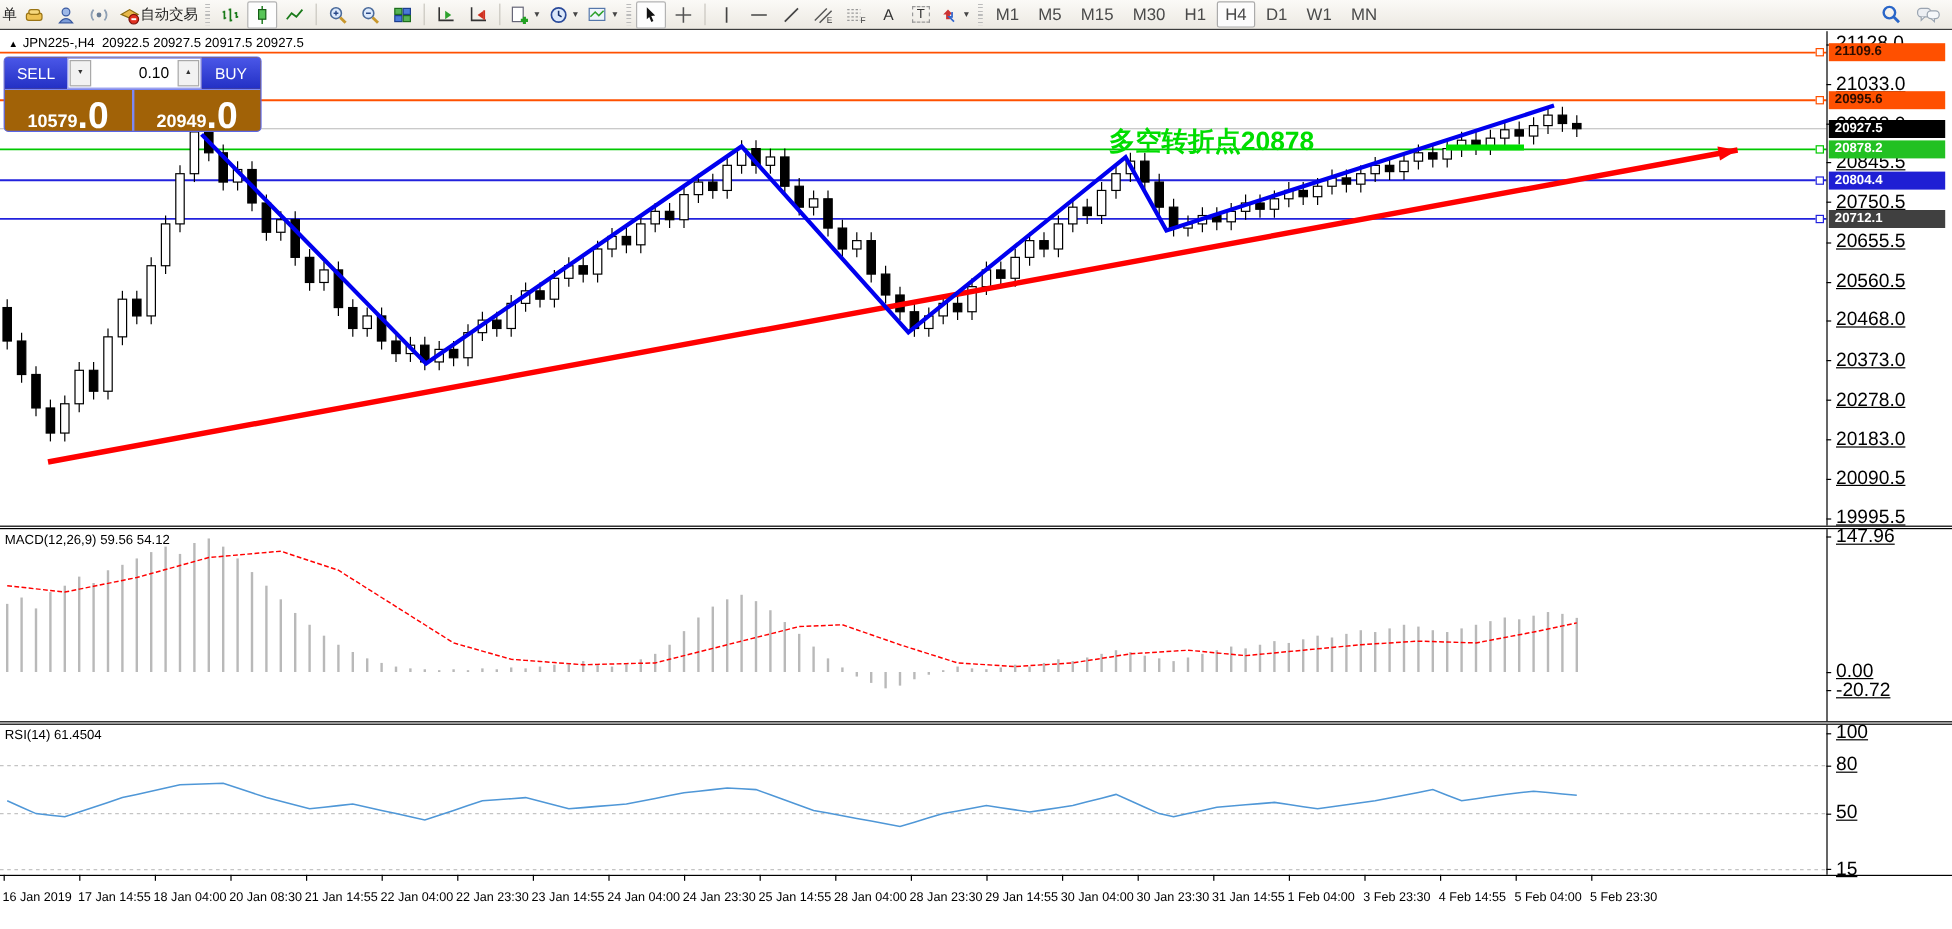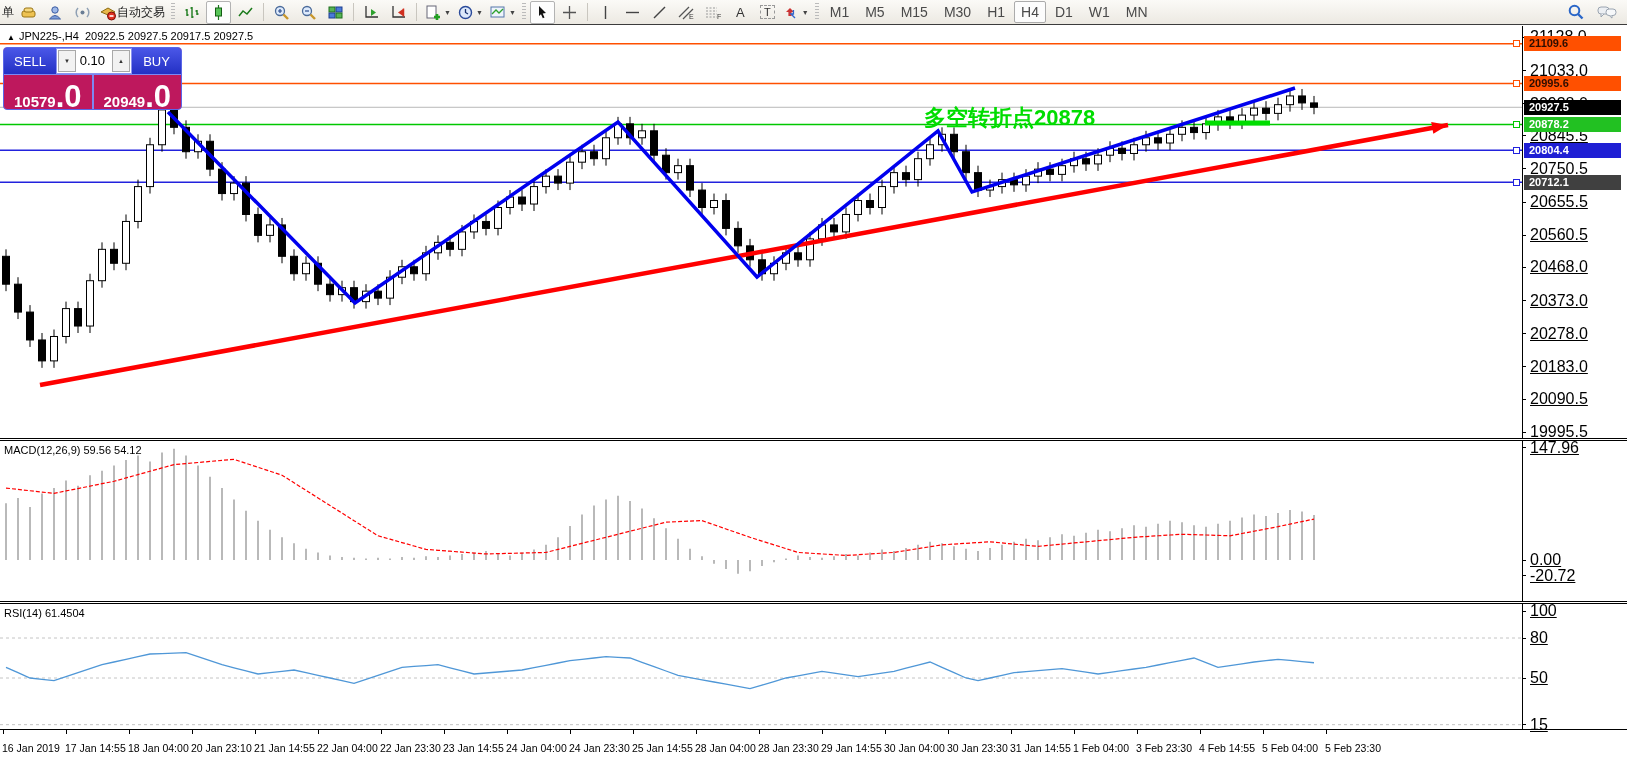--- a/index.html
+++ b/index.html
@@ -34,22 +34,22 @@
   .pane-label{position:absolute;z-index:12;font-size:11px;color:#000;}
   
   .ax-label{position:absolute;z-index:11;font-size:16px;color:#000;height:14px;line-height:14px;text-decoration:underline;}
   .ax-tick{position:absolute;z-index:11;width:4px;height:1px;background:#000;}
   .price-badge{position:absolute;left:1524px;width:97px;height:15px;line-height:15px;z-index:13;
     font-size:11px;font-weight:bold;padding-left:5px;box-sizing:border-box;}
   .badge-handle{position:absolute;width:7px;height:7px;background:#fff;z-index:13;box-sizing:border-box;}
   .time-label{position:absolute;top:742px;z-index:11;font-size:10.5px;color:#000;white-space:nowrap;}
   .time-tick{position:absolute;top:729px;width:1px;height:5px;background:#000;z-index:11;}
   
-  #trade-panel{position:absolute;left:3px;top:47px;width:179px;height:63px;z-index:30;
-    background:#be185d;border-radius:4px;overflow:hidden;border:1px solid #5a66e8;box-sizing:border-box;}
+  #trade-panel{position:absolute;left:3px;top:47px;width:215px;height:63px;z-index:30;
+    background:#a16207;border-radius:4px;overflow:hidden;border:1px solid #5a66e8;box-sizing:border-box;}
   .tp-top{display:flex;height:26px;}
   .tp-sell,.tp-buy{flex:0 0 52px;background:linear-gradient(#4a57e8,#2330c4);border:none;
     color:#fff;font-size:13px;font-family:"Liberation Sans",sans-serif;}
   .tp-buy{flex:0 0 49px;}
   .tp-vol{flex:1;background:#fff;display:flex;align-items:stretch;border:1px solid #8a93f0;box-sizing:border-box;}
   .tp-spin{width:18px;background:#f2f2f2;border:1px solid #a9a9a9;font-size:6px;color:#333;
     display:flex;align-items:center;justify-content:center;margin:1px;}
   .tp-val{flex:1;font-size:13px;color:#000;text-align:right;padding:4px 6px 0 0;}
   .tp-prices{display:flex;height:37px;border-top:1px solid #7d88f2;}
   .tp-price{flex:1;color:#fff;display:flex;align-items:flex-end;justify-content:center;
@@ -695,21 +695,21 @@
       <div class="ax-label" style="left: 1530px; top: 671px;">50</div>
       <div class="ax-tick" style="left: 1522px; top: 724.165px;"></div>
       <div class="ax-label" style="left: 1530px; top: 717.665px;">15</div>
       <div class="time-tick" style="left: 3px;"></div>
       <div class="time-label" style="left: 2px;">16 Jan 2019</div>
       <div class="time-tick" style="left: 66px;"></div>
       <div class="time-label" style="left: 65px;">17 Jan 14:55</div>
       <div class="time-tick" style="left: 129px;"></div>
       <div class="time-label" style="left: 128px;">18 Jan 04:00</div>
       <div class="time-tick" style="left: 192px;"></div>
-      <div class="time-label" style="left: 191px;">20 Jan 23:10</div>
+      <div class="time-label" style="left: 191px;">20 Jan 08:30</div>
       <div class="time-tick" style="left: 255px;"></div>
       <div class="time-label" style="left: 254px;">21 Jan 14:55</div>
       <div class="time-tick" style="left: 318px;"></div>
       <div class="time-label" style="left: 317px;">22 Jan 04:00</div>
       <div class="time-tick" style="left: 381px;"></div>
       <div class="time-label" style="left: 380px;">22 Jan 23:30</div>
       <div class="time-tick" style="left: 444px;"></div>
       <div class="time-label" style="left: 443px;">23 Jan 14:55</div>
       <div class="time-tick" style="left: 507px;"></div>
       <div class="time-label" style="left: 506px;">24 Jan 04:00</div>

